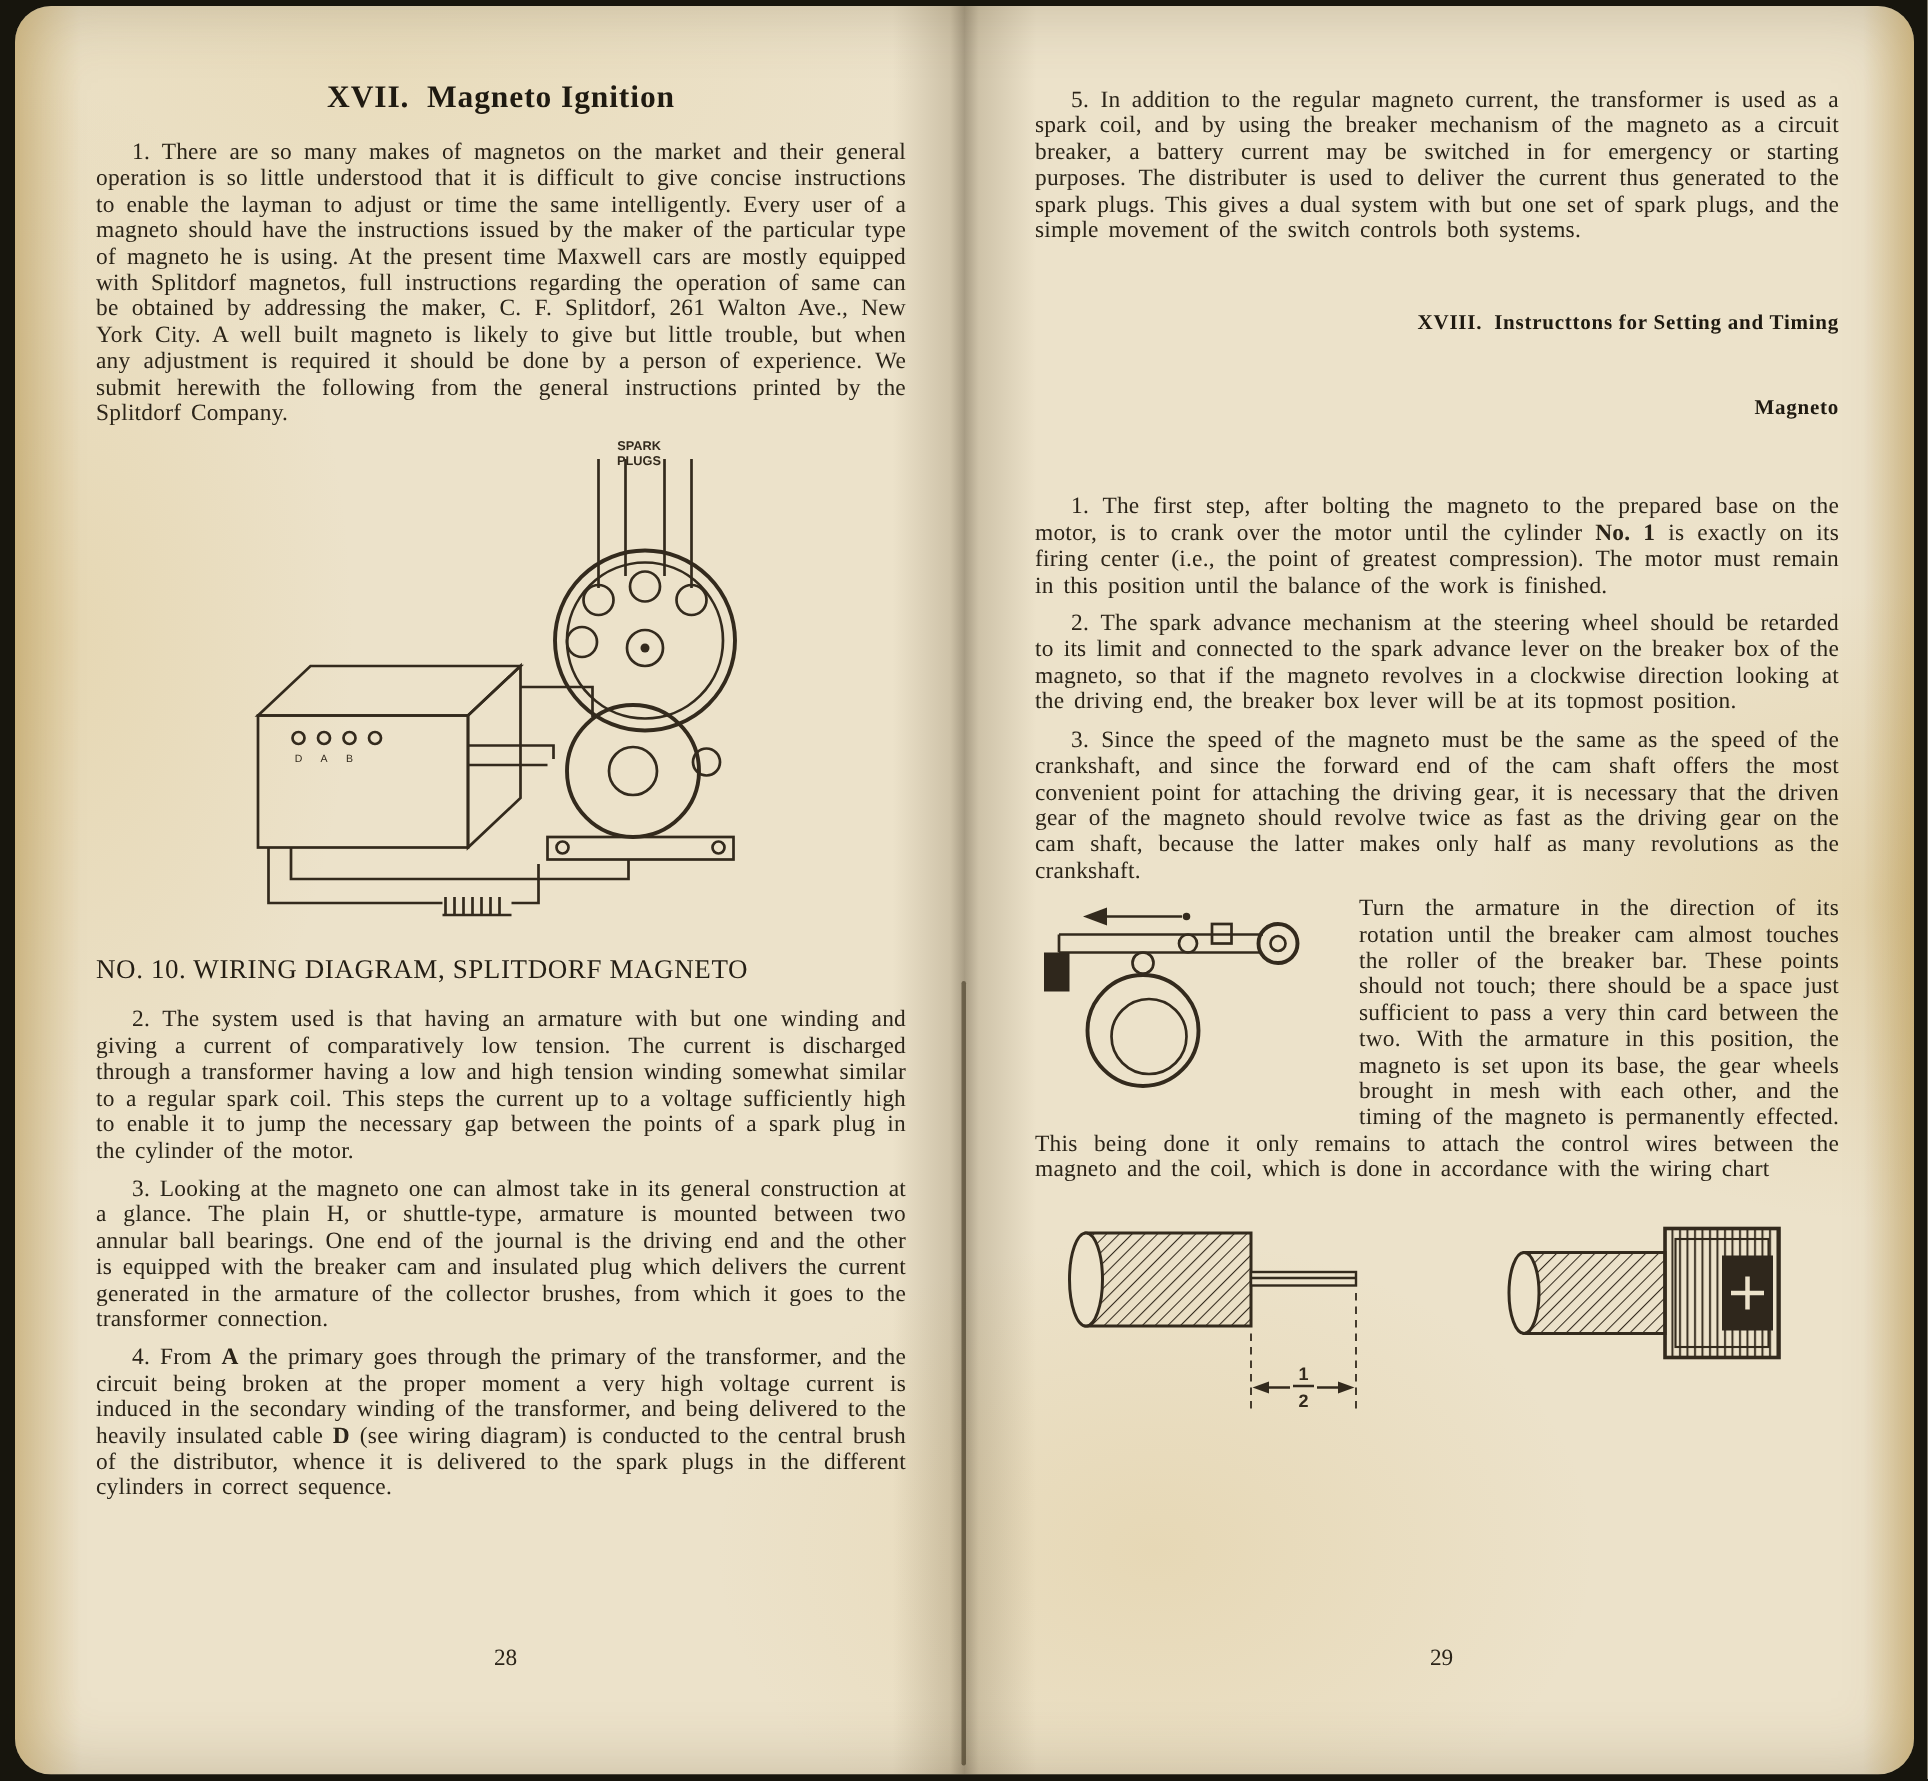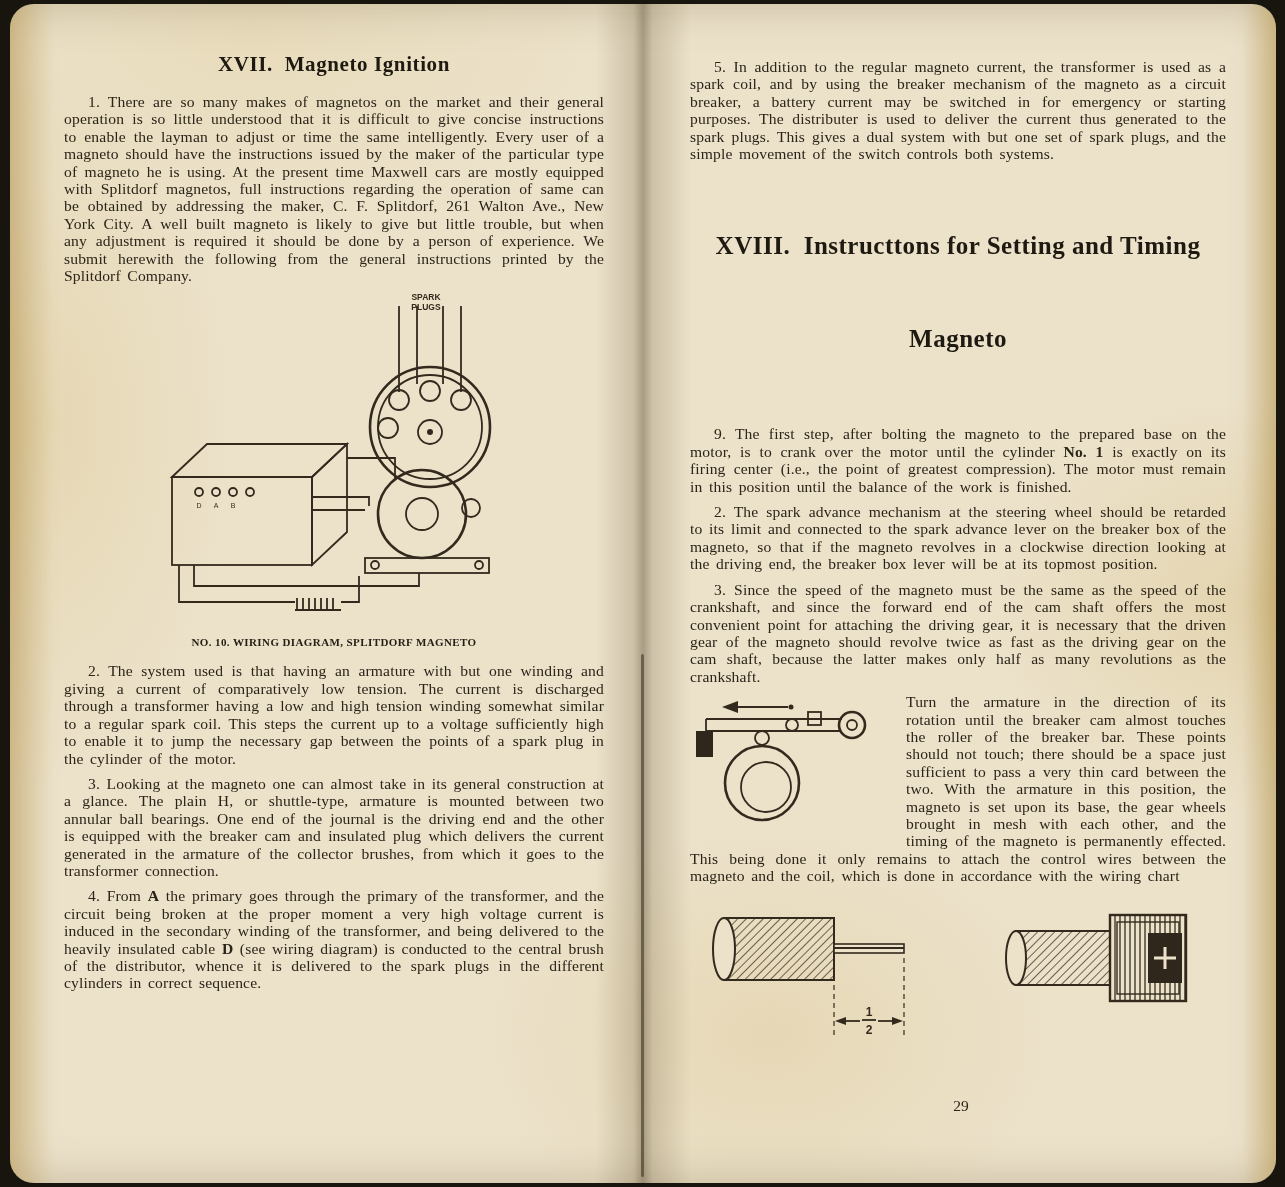--- a/index.html
+++ b/index.html
@@ -45,39 +45,39 @@
   .page { position:absolute; top:0; height:1179px; }
   .page-left  { left:20px;  width:614px; padding:44px 40px 0 34px; }
   .page-right { left:650px; width:602px; padding:54px 36px 14px 30px; }
 
   .sec-title {
     font-size:21px; font-weight:bold; text-align:center;
     letter-spacing:.6px; color:#1f1a11; white-space:pre-wrap;
     margin:4px 0 16px 0;
   }
   .sec-title-2 {
-    font-size:25px; font-weight:bold; text-align:center;
+    font-size:14px; font-weight:bold; text-align:right;
     letter-spacing:.5px; color:#1f1a11; white-space:pre-wrap;
     margin:14px 0 16px 0;
   }
   .sec-title-2 .t2 { margin-top:9px; }
 
   .para {
     font-size:15.6px; line-height:17.4px; text-align:justify;
     text-indent:24px; margin-bottom:8px;
     word-spacing:2.5px; letter-spacing:.15px;
   }
   .para.noindent { text-indent:0; }
   .para b { font-weight:bold; }
 
   figure { border:0; }
   .fig10 { margin:6px 0 6px 0; text-align:center; }
   .fig10 svg { display:block; margin:0 auto; }
   .fig-caption {
-    font-size:11px; font-weight:bold; text-align:center;
+    font-size:18px; font-weight:normal; text-align:left;
     letter-spacing:.4px; margin:4px 0 14px 0; color:#241e14;
   }
   .fig11-block { float:left; width:204px; margin:2px 12px 4px 0; text-align:center; }
   .fig11-block svg { display:block; margin:0 auto; }
   .fig11-caption { font-size:13px; font-weight:bold; letter-spacing:.3px; line-height:16px; margin-top:6px; color:#241e14; }
   .clear { clear:both; }
 
   .cables-row {
     display:flex; justify-content:space-between; align-items:flex-start;
     padding:10px 28px 0 12px; height:168px;
@@ -161,31 +161,32 @@
         <line class="sketch" x1="214" y1="306" x2="214" y2="318"></line>
         <polyline class="sketch" points="222,310 240,310 240,284"></polyline>
       </svg>
       <figcaption class="fig-caption">NO. 10.  WIRING DIAGRAM, SPLITDORF MAGNETO</figcaption>
     </figure>
 
     <p class="para">2.  The system used is that having an armature with but one winding and giving a current of comparatively low tension. The current is discharged through a transformer having a low and high tension winding somewhat similar to a regular spark coil.  This steps the current up to a voltage sufficiently high to enable it to jump the necessary gap between the points of a spark plug in the cylinder of the motor.</p>
     <p class="para">3.  Looking at the magneto one can almost take in its general construction at a glance.  The plain H, or shuttle-type, armature is mounted between two annular ball bearings.  One end of the journal is the driving end and the other is equipped with the breaker cam and insulated plug which delivers the current generated in the armature of the collector brushes, from which it goes to the transformer connection.</p>
     <p class="para"><span>4.  From </span><b>A</b><span> the primary goes through the primary of the transformer, and the circuit being broken at the proper moment a very high voltage current is induced in the secondary winding of the transformer, and being delivered to the heavily insulated cable </span><b>D</b><span> (see wiring diagram) is conducted to the central brush of the distributor, whence it is delivered to the spark plugs in the different cylinders in correct sequence.</span></p>
 
+    <div class="pagenum">28</div>
   </div>
 
   <div class="page page-right">
     <p class="para">5.  In addition to the regular magneto current, the transformer is used as a spark coil, and by using the breaker mechanism of the magneto as a circuit breaker, a battery current may be switched in for emergency or starting purposes.  The distributer is used to deliver the current thus generated to the spark plugs.  This gives a dual system with but one set of spark plugs, and the simple movement of the switch controls both systems.</p>
 
     <h2 class="sec-title-2">
       <div class="t1">XVIII.  Instructtons for Setting and Timing</div>
       <div class="t2">Magneto</div>
     </h2>
 
-    <p class="para"><span>9.  The first step, after bolting the magneto to the prepared base on the motor, is to crank over the motor until the cylinder </span><b>No. 1</b><span> is exactly on its firing center (i.e., the point of greatest compression).  The motor must remain in this position until the balance of the work is finished.</span></p>
+    <p class="para"><span>1.  The first step, after bolting the magneto to the prepared base on the motor, is to crank over the motor until the cylinder </span><b>No. 1</b><span> is exactly on its firing center (i.e., the point of greatest compression).  The motor must remain in this position until the balance of the work is finished.</span></p>
     <p class="para">2.  The spark advance mechanism at the steering wheel should be retarded to its limit and connected to the spark advance lever on the breaker box of the magneto, so that if the magneto revolves in a clockwise direction looking at the driving end, the breaker box lever will be at its topmost position.</p>
     <p class="para">3.  Since the speed of the magneto must be the same as the speed of the crankshaft, and since the forward end of the cam shaft offers the most convenient point for attaching the driving gear, it is necessary that the driven gear of the magneto should revolve twice as fast as the driving gear on the cam shaft, because the latter makes only half as many revolutions as the crankshaft.</p>
 
     <figure class="fig11-block">
       <svg width="200" height="138" viewBox="0 0 200 138">
 
         <line class="sketch" x1="96" y1="12" x2="40" y2="12"></line>
         <polygon points="30,12 46,6 46,18" fill="#332a1d"></polygon>
         <circle cx="99" cy="12" r="2.5" fill="#332a1d"></circle>
 

